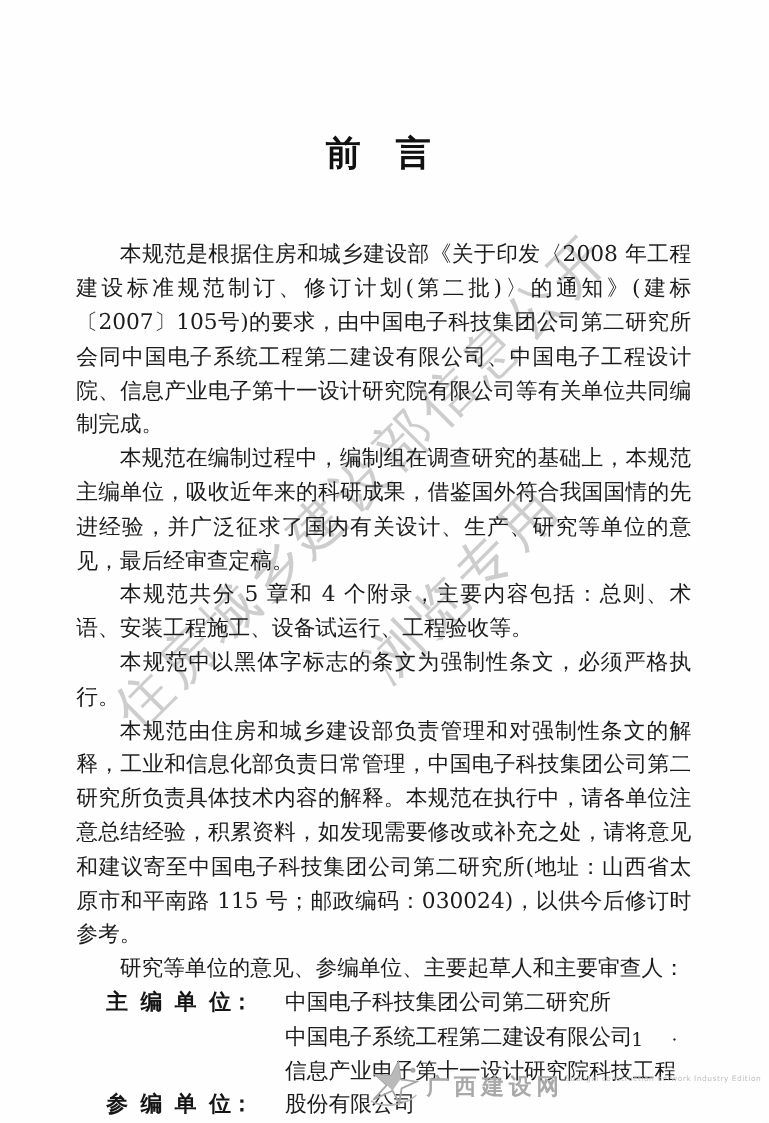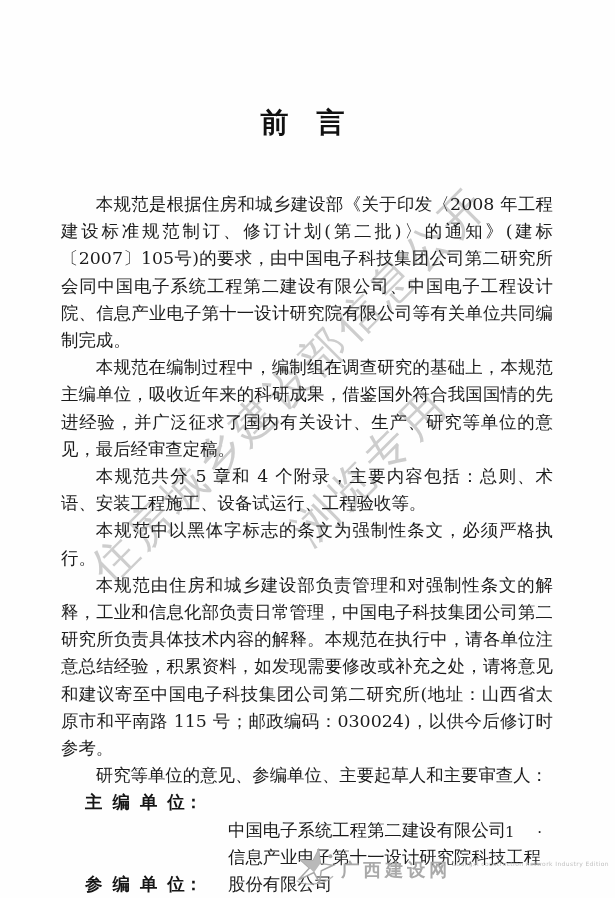--- a/index.html
+++ b/index.html
@@ -124,20 +124,21 @@
   <div class="content">
     <p>本规范是根据住房和城乡建设部《关于印发〈2008 年工程建设标准规范制订、修订计划(第二批)〉的通知》(建标〔2007〕105号)的要求，由中国电子科技集团公司第二研究所会同中国电子系统工程第二建设有限公司、中国电子工程设计院、信息产业电子第十一设计研究院有限公司等有关单位共同编制完成。</p>
     <p>本规范在编制过程中，编制组在调查研究的基础上，本规范主编单位，吸收近年来的科研成果，借鉴国外符合我国国情的先进经验，并广泛征求了国内有关设计、生产、研究等单位的意见，最后经审查定稿。</p>
     <p>本规范共分 5 章和 4 个附录，主要内容包括：总则、术语、安装工程施工、设备试运行、工程验收等。</p>
     <p>本规范中以黑体字标志的条文为强制性条文，必须严格执行。</p>
     <p>本规范由住房和城乡建设部负责管理和对强制性条文的解释，工业和信息化部负责日常管理，中国电子科技集团公司第二研究所负责具体技术内容的解释。本规范在执行中，请各单位注意总结经验，积累资料，如发现需要修改或补充之处，请将意见和建议寄至中国电子科技集团公司第二研究所(地址：山西省太原市和平南路 115 号；邮政编码：030024)，以供今后修订时参考。</p>
     <p>研究等单位的意见、参编单位、主要起草人和主要审查人：</p>
 
     <div class="editor-row">
       <span class="editor-label">主 编 单 位：</span>
+      <span class="editor-value">中国电子科技集团公司第二研究所</span>
     </div>
 
     <div class="editor-row">
       <span class="editor-label">参 编 单 位：</span>
       <div class="editor-values">
         <div>中国电子系统工程第二建设有限公司</div>
         <div>信息产业电子第十一设计研究院科技工程股份有限公司</div>
       </div>
     </div>
   </div>

